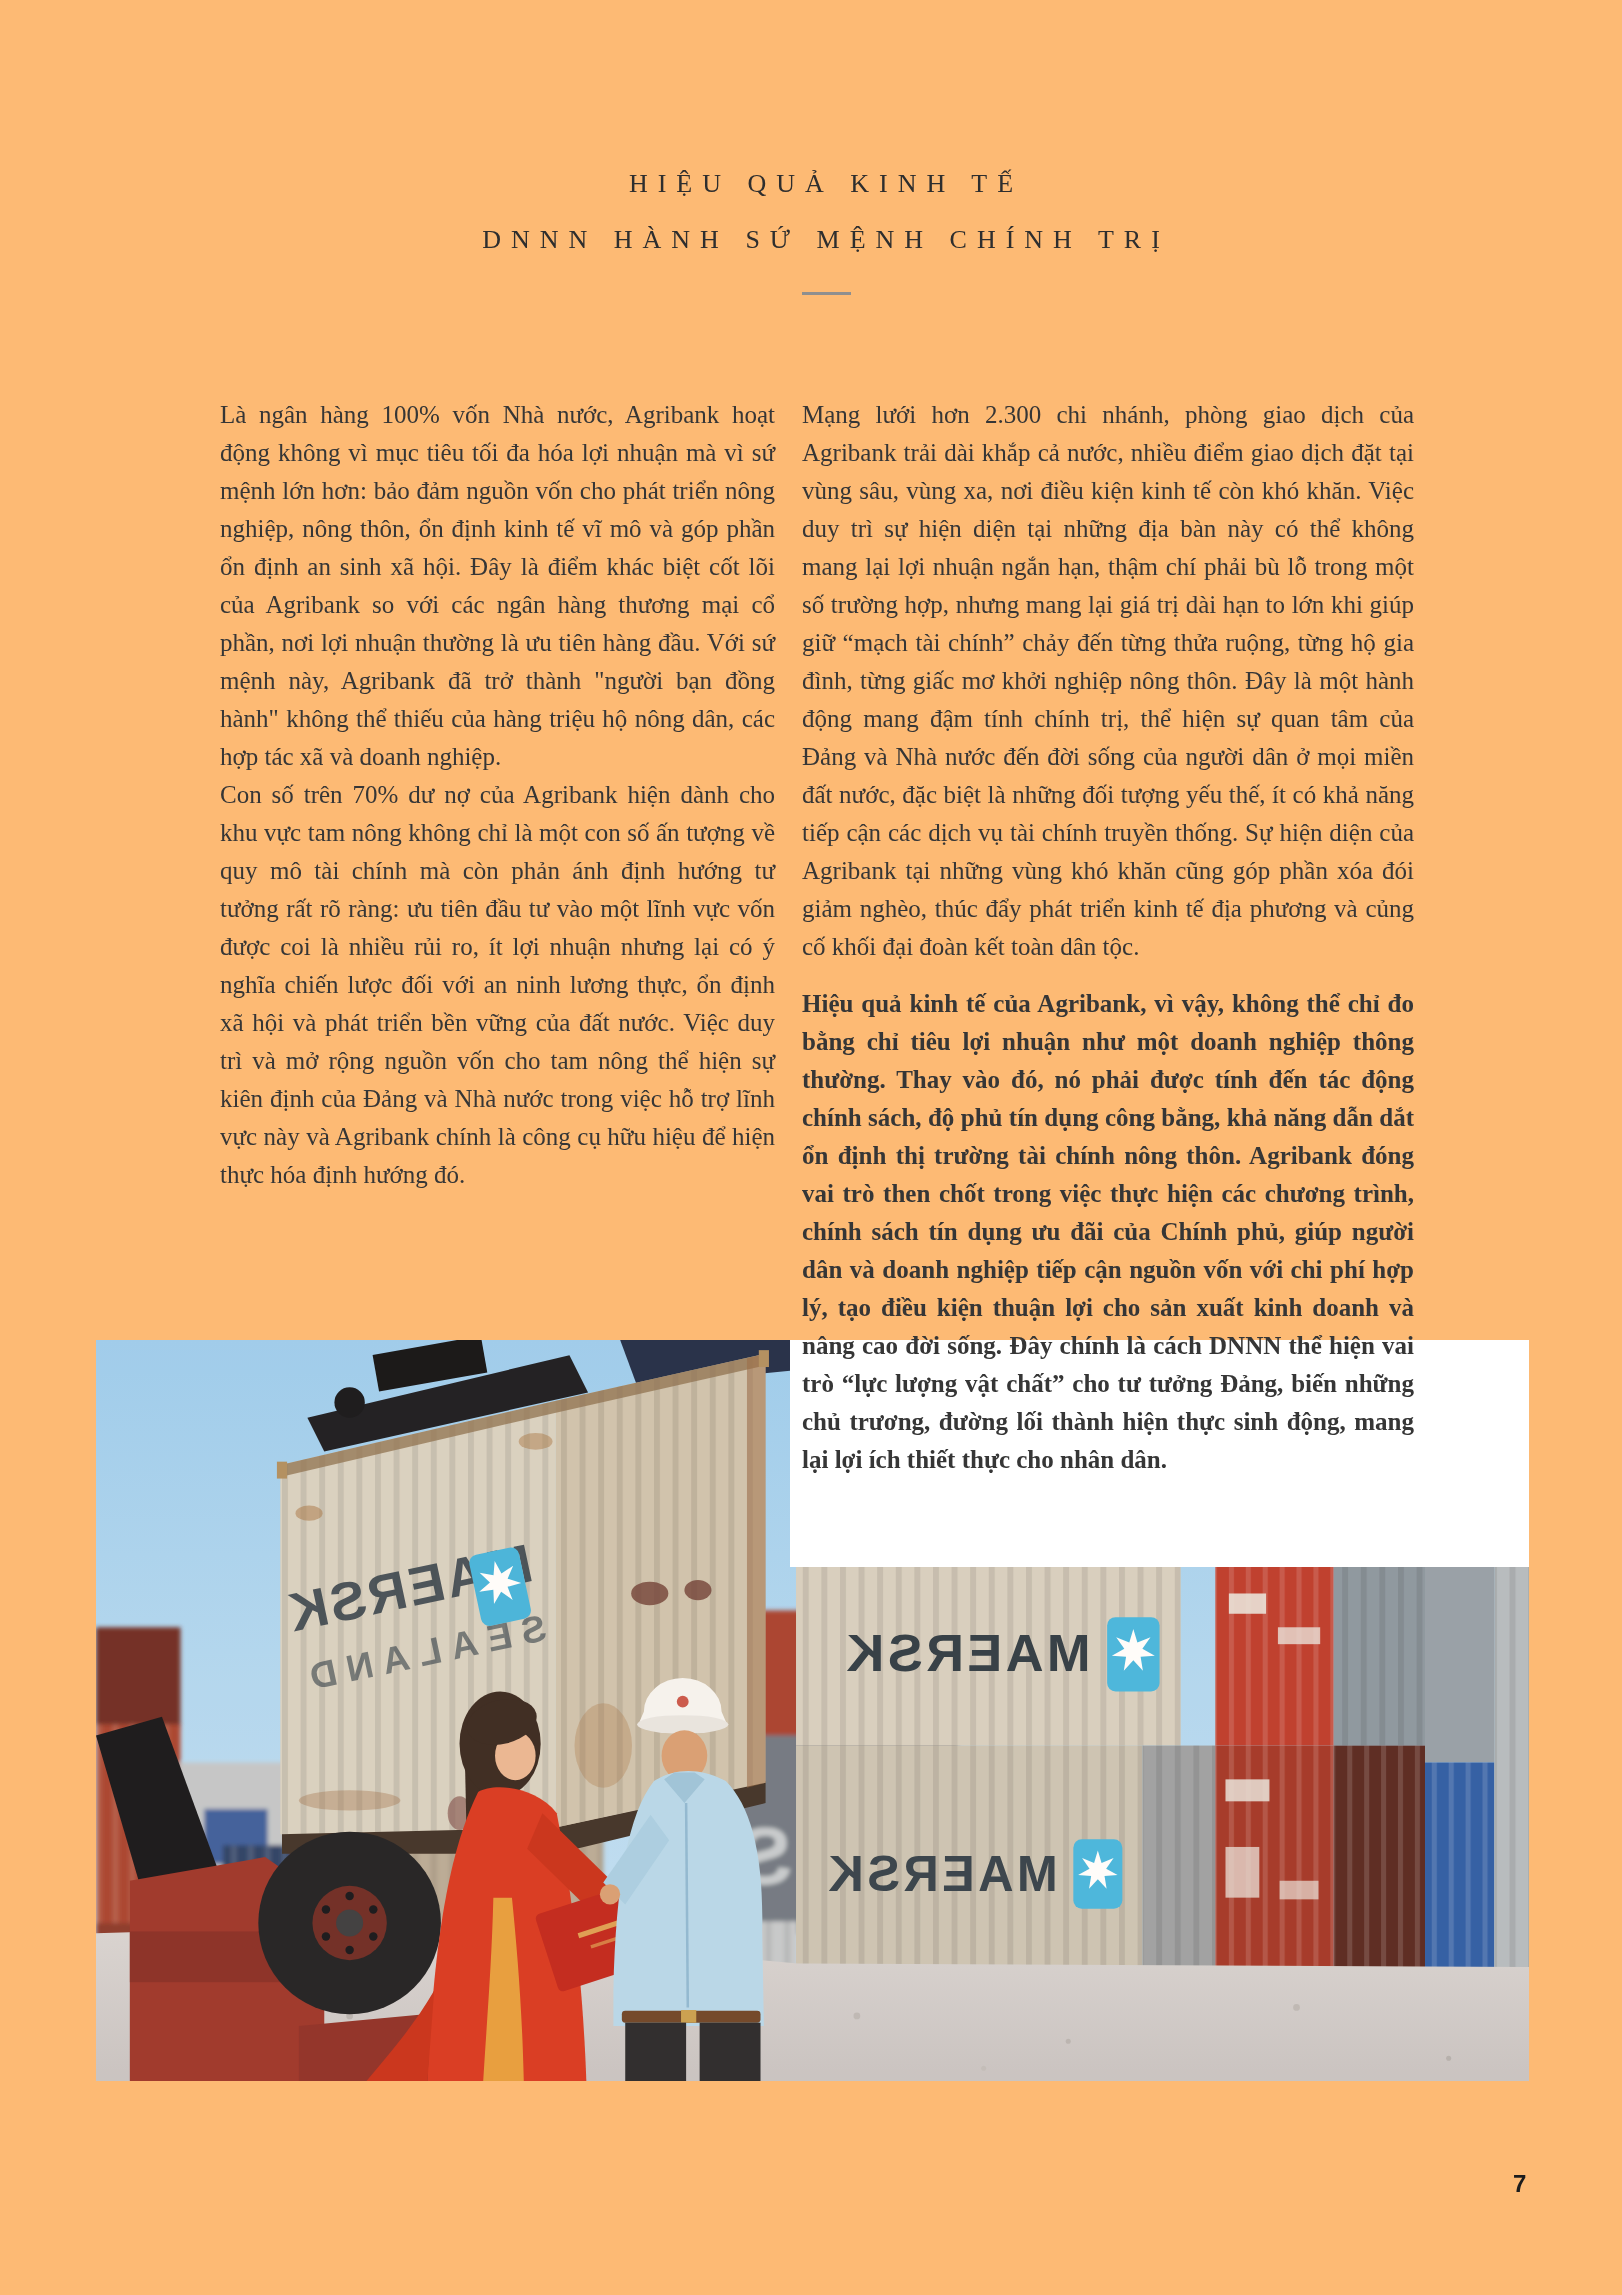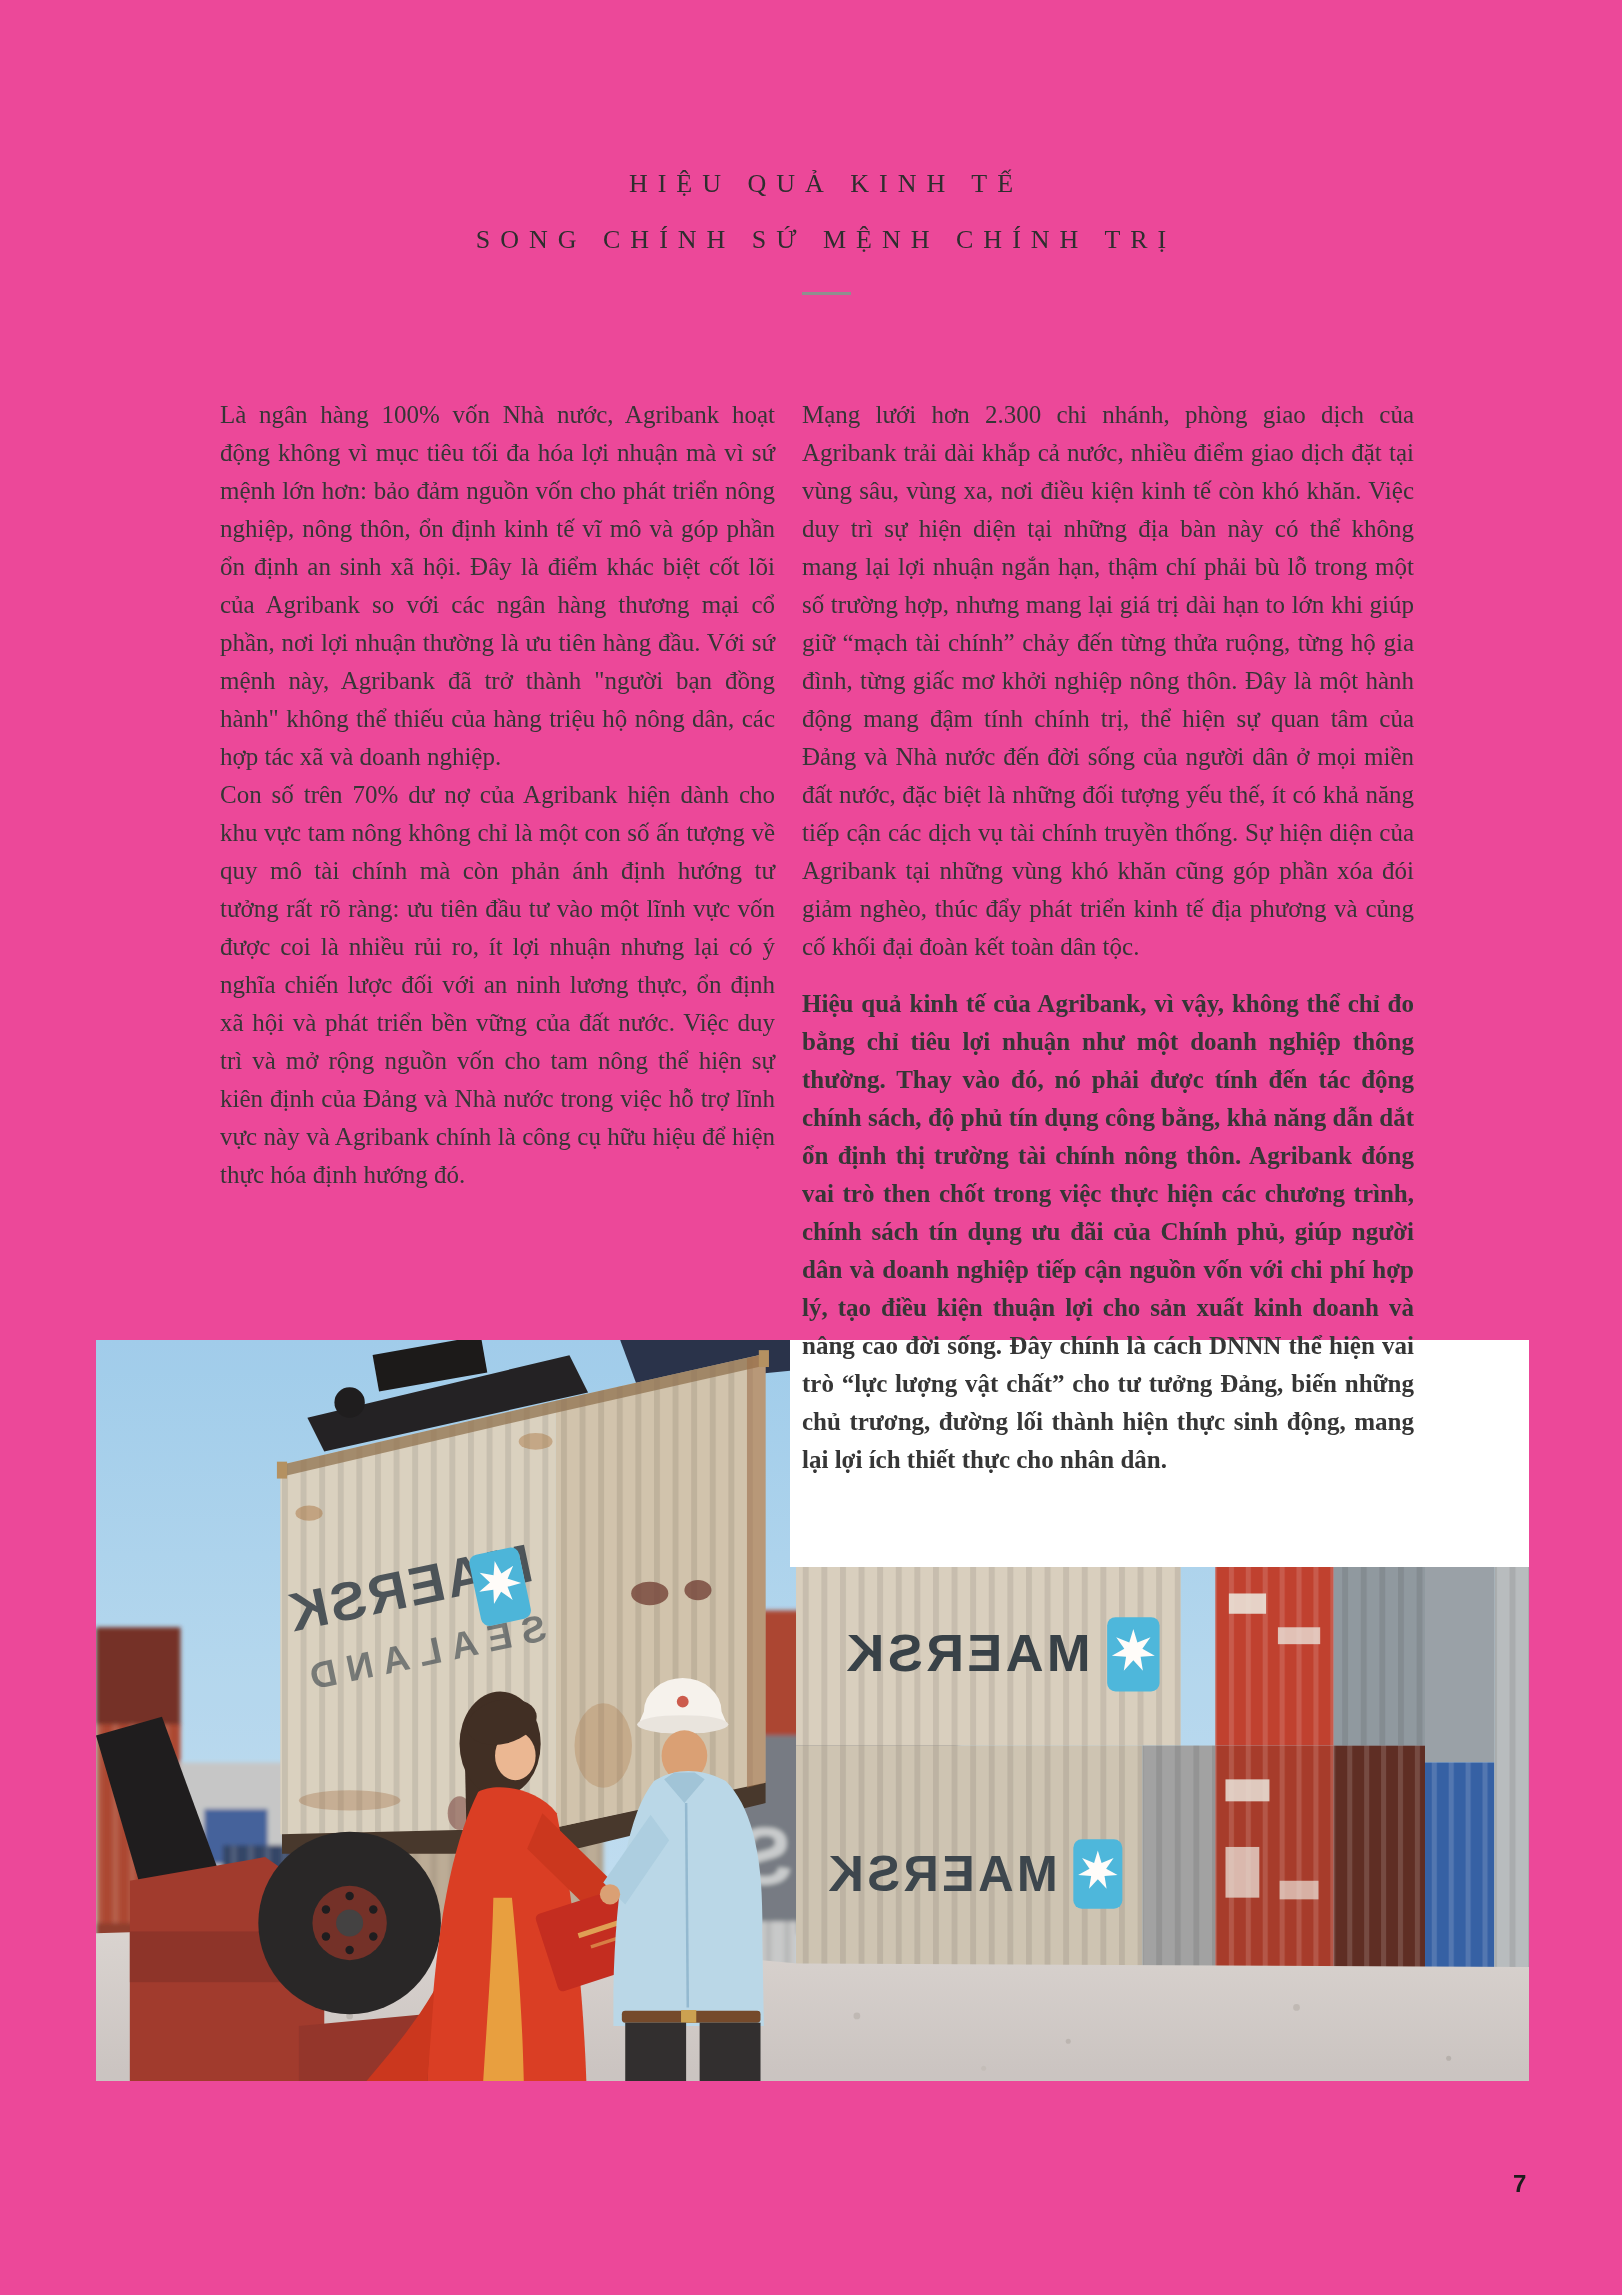--- a/index.html
+++ b/index.html
@@ -1,17 +1,17 @@
 <!DOCTYPE html>
 <html style="font-size:13.5px"><head>
 <meta charset="utf-8">
 <style>
   html,body{margin:0;padding:0;background:#e9e9e9;}
   .page{
-    position:relative; width:1623px; height:2295px; background:#ec4899;
+    position:relative; width:1623px; height:2295px; background:#fdba74;
     font-family:"Liberation Serif", serif; overflow:hidden; margin:0 auto;
   }
   .header{ position:absolute; left:190px; top:171px; width:1272px; text-align:center; color:#2e2e2e; }
   .title-line{ font-size:26px; font-weight:500; letter-spacing:10px; line-height:1; margin:0; }
   .title-line + .title-line{ margin-top:30px; }
   .divider{ width:49px; height:3.4px; background:#8f8f8f; margin:39px auto 0; }
   .col{ position:absolute; top:396px; }
   .col p{ margin:0; font-size:25px; line-height:38px; text-align:justify; color:#363636; }
   .col-left{ left:220px; width:555px; }
   .col-right{ left:802px; width:612px; z-index:3; }
@@ -24,21 +24,21 @@
     font-weight:700; font-size:24px; color:#1c1c1c;
   }
 </style>
 </head>
 <body>
 
 <div class="page">
 
   <div class="header">
     <h1 class="title-line">HIỆU QUẢ KINH TẾ</h1>
-    <h1 class="title-line">SONG CHÍNH SỨ MỆNH CHÍNH TRỊ</h1>
+    <h1 class="title-line">DNNN HÀNH SỨ MỆNH CHÍNH TRỊ</h1>
     <div class="divider"></div>
   </div>
 
   <div class="col col-left">
     <p>Là ngân hàng 100% vốn Nhà nước, Agribank hoạt động không vì mục tiêu tối đa hóa lợi nhuận mà vì sứ mệnh lớn hơn: bảo đảm nguồn vốn cho phát triển nông nghiệp, nông thôn, ổn định kinh tế vĩ mô và góp phần ổn định an sinh xã hội. Đây là điểm khác biệt cốt lõi của Agribank so với các ngân hàng thương mại cổ phần, nơi lợi nhuận thường là ưu tiên hàng đầu. Với sứ mệnh này, Agribank đã trở thành "người bạn đồng hành" không thể thiếu của hàng triệu hộ nông dân, các hợp tác xã và doanh nghiệp.</p>
     <p>Con số trên 70% dư nợ của Agribank hiện dành cho khu vực tam nông không chỉ là một con số ấn tượng về quy mô tài chính mà còn phản ánh định hướng tư tưởng rất rõ ràng: ưu tiên đầu tư vào một lĩnh vực vốn được coi là nhiều rủi ro, ít lợi nhuận nhưng lại có ý nghĩa chiến lược đối với an ninh lương thực, ổn định xã hội và phát triển bền vững của đất nước. Việc duy trì và mở rộng nguồn vốn cho tam nông thể hiện sự kiên định của Đảng và Nhà nước trong việc hỗ trợ lĩnh vực này và Agribank chính là công cụ hữu hiệu để hiện thực hóa định hướng đó.</p>
   </div>
 
   <div class="col col-right">
     <p>Mạng lưới hơn 2.300 chi nhánh, phòng giao dịch của Agribank trải dài khắp cả nước, nhiều điểm giao dịch đặt tại vùng sâu, vùng xa, nơi điều kiện kinh tế còn khó khăn. Việc duy trì sự hiện diện tại những địa bàn này có thể không mang lại lợi nhuận ngắn hạn, thậm chí phải bù lỗ trong một số trường hợp, nhưng mang lại giá trị dài hạn to lớn khi giúp giữ “mạch tài chính” chảy đến từng thửa ruộng, từng hộ gia đình, từng giấc mơ khởi nghiệp nông thôn. Đây là một hành động mang đậm tính chính trị, thể hiện sự quan tâm của Đảng và Nhà nước đến đời sống của người dân ở mọi miền đất nước, đặc biệt là những đối tượng yếu thế, ít có khả năng tiếp cận các dịch vụ tài chính truyền thống. Sự hiện diện của Agribank tại những vùng khó khăn cũng góp phần xóa đói giảm nghèo, thúc đẩy phát triển kinh tế địa phương và củng cố khối đại đoàn kết toàn dân tộc.</p>

